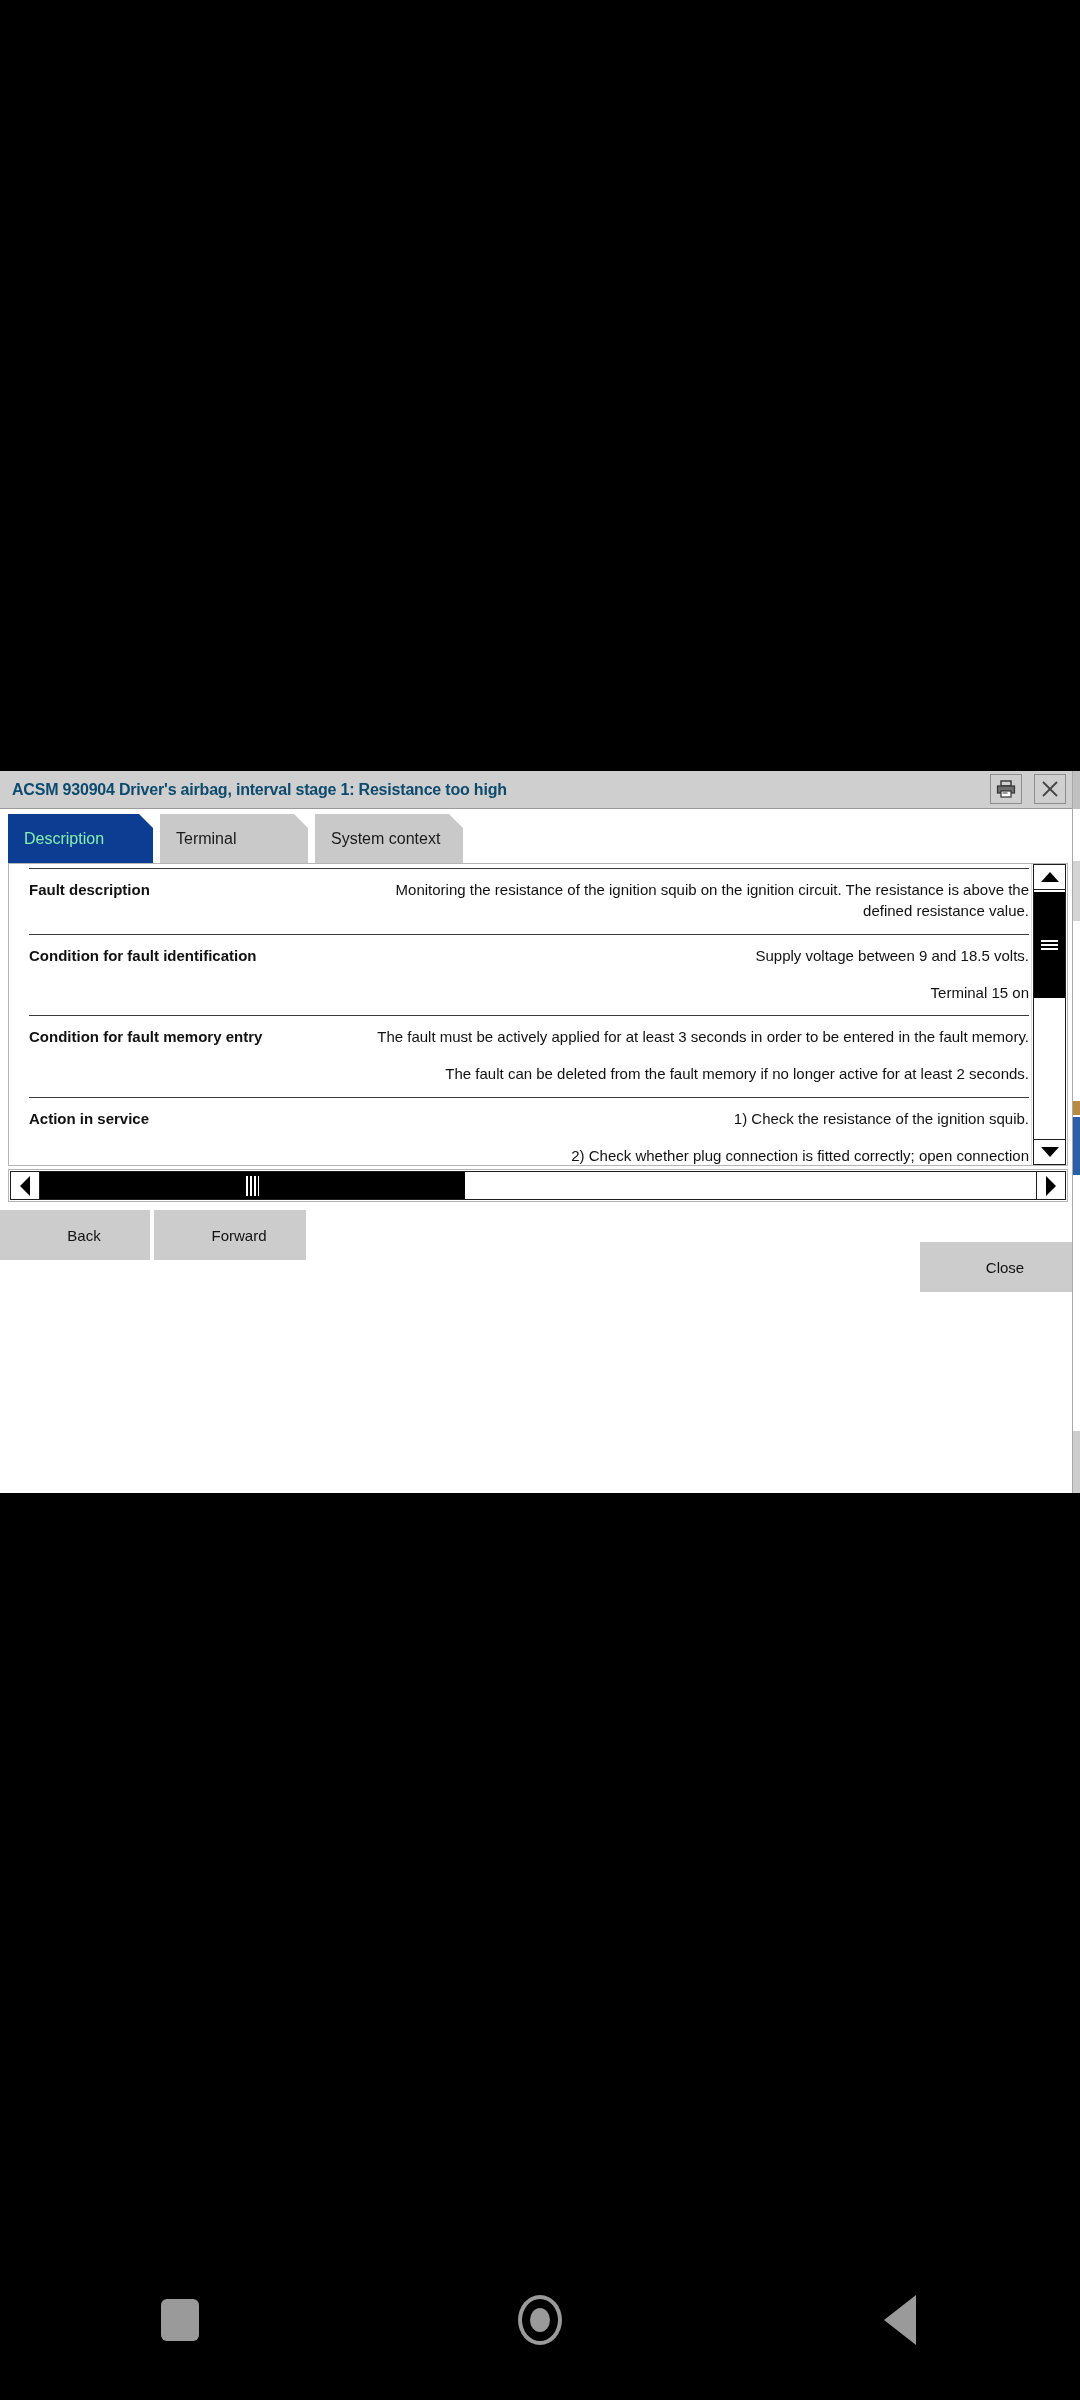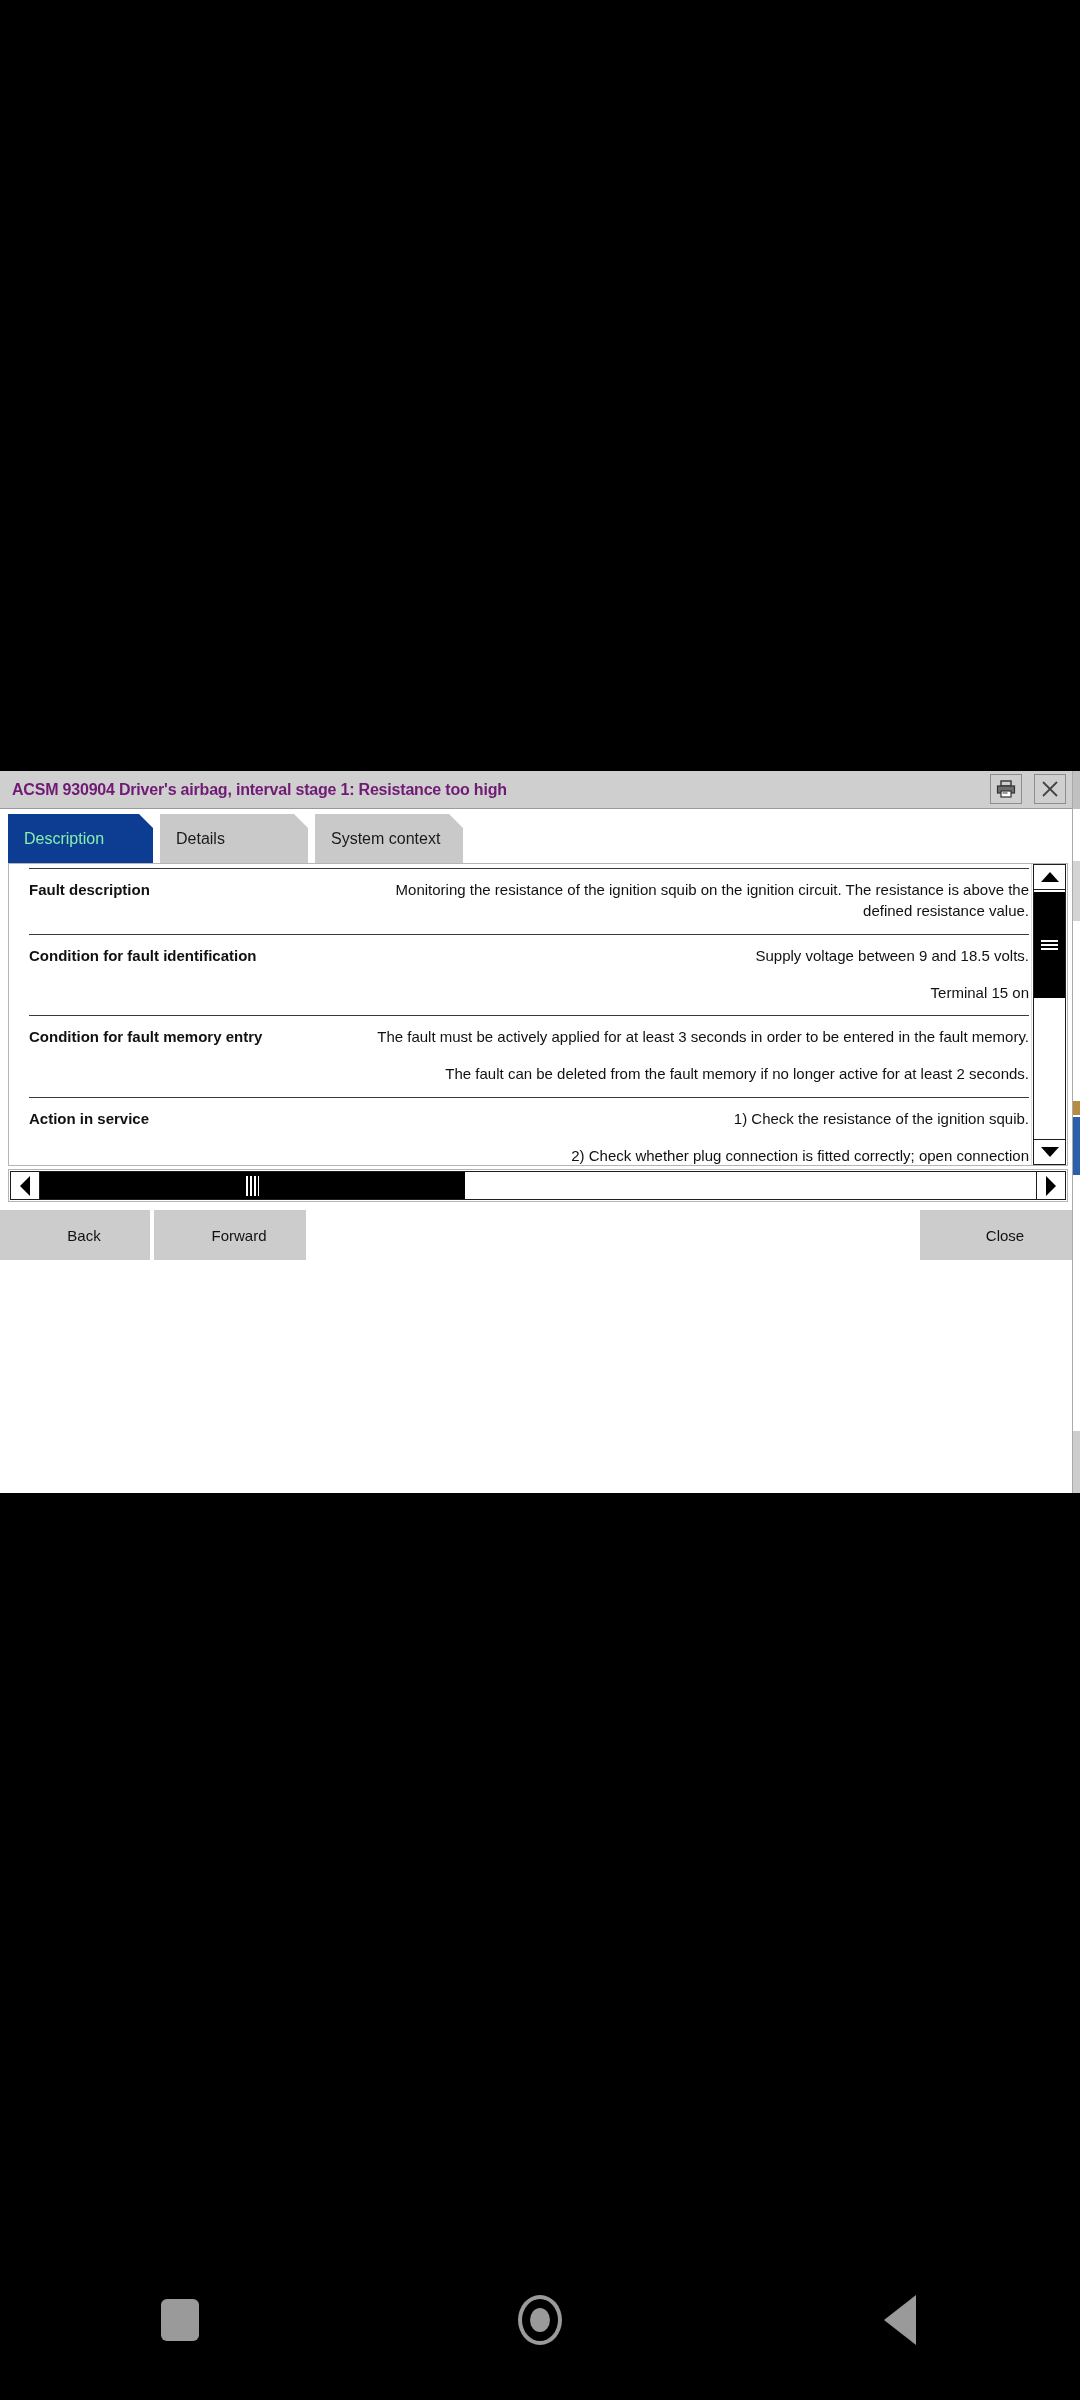--- a/index.html
+++ b/index.html
@@ -65,21 +65,21 @@
     height: 38px;
     background: #cfcfcf;
     border-bottom: 1px solid #9a9a9a;
     box-sizing: border-box;
     display: flex;
     align-items: center;
   }
   #window-title {
     font-size: 16px;
     font-weight: bold;
-    color: #701a75;
+    color: #0c4a6e;
     margin-left: 12px;
     white-space: nowrap;
     letter-spacing: -0.2px;
   }
   .titlebar-btns {
     position: absolute;
     right: 6px;
     top: 3px;
     display: flex;
     gap: 12px;
@@ -308,21 +308,21 @@
     font-size: 15px;
     color: #111111;
     display: flex;
     align-items: center;
     justify-content: center;
     box-sizing: border-box;
     padding-left: 18px;
   }
   #btn-back    { left: 0px;   width: 152px; border-right: 2px solid #ffffff; }
   #btn-forward { left: 154px; width: 152px; }
-  #btn-close   { left: 920px; width: 152px; }
+  #btn-close   { left: 920px; width: 152px; margin-top: 32px; }
 
   
   #navbar {
     position: absolute;
     left: 0;
     bottom: 0;
     width: 1080px;
     height: 160px;
     background: #000000;
     display: flex;
@@ -390,21 +390,21 @@
           </svg>
         </div>
       </div>
     </div>
 
     <div id="tabstrip">
       <div class="tab active" id="tab-0">
         <span>Description</span>
       </div>
       <div class="tab" id="tab-1">
-        <span>Details</span>
+        <span>Terminal</span>
       </div>
       <div class="tab" id="tab-2">
         <span>System context</span>
       </div>
     </div>
 
     <div id="content-panel">
 
       <div id="table-viewport">
         <table class="fault-table">

